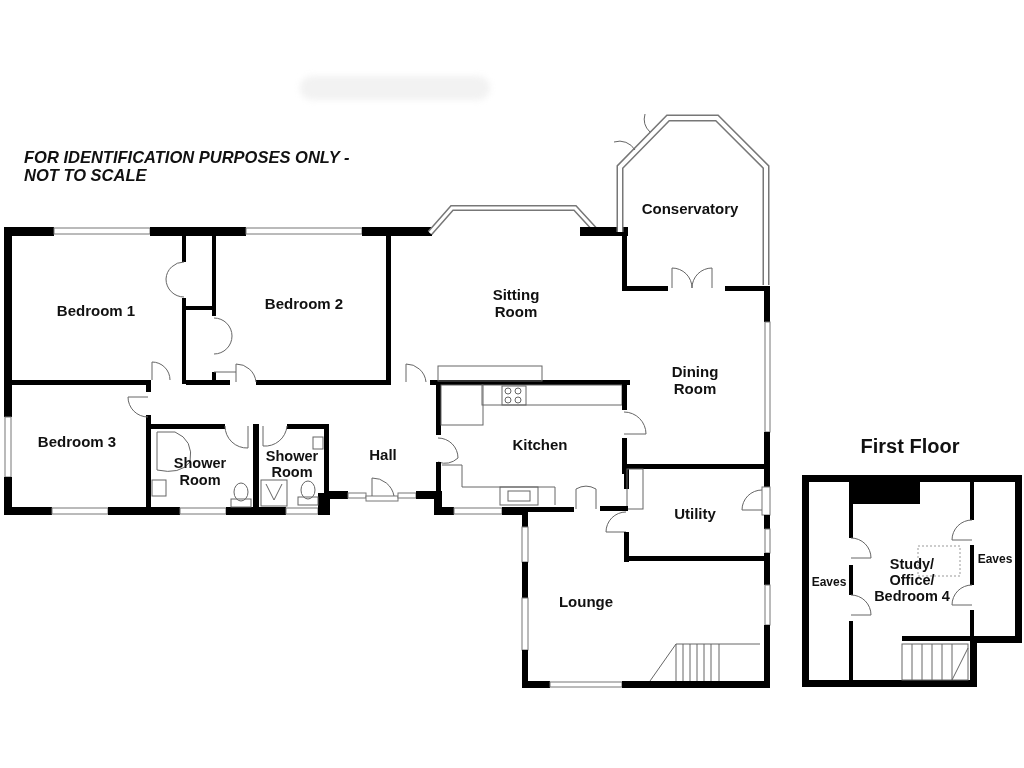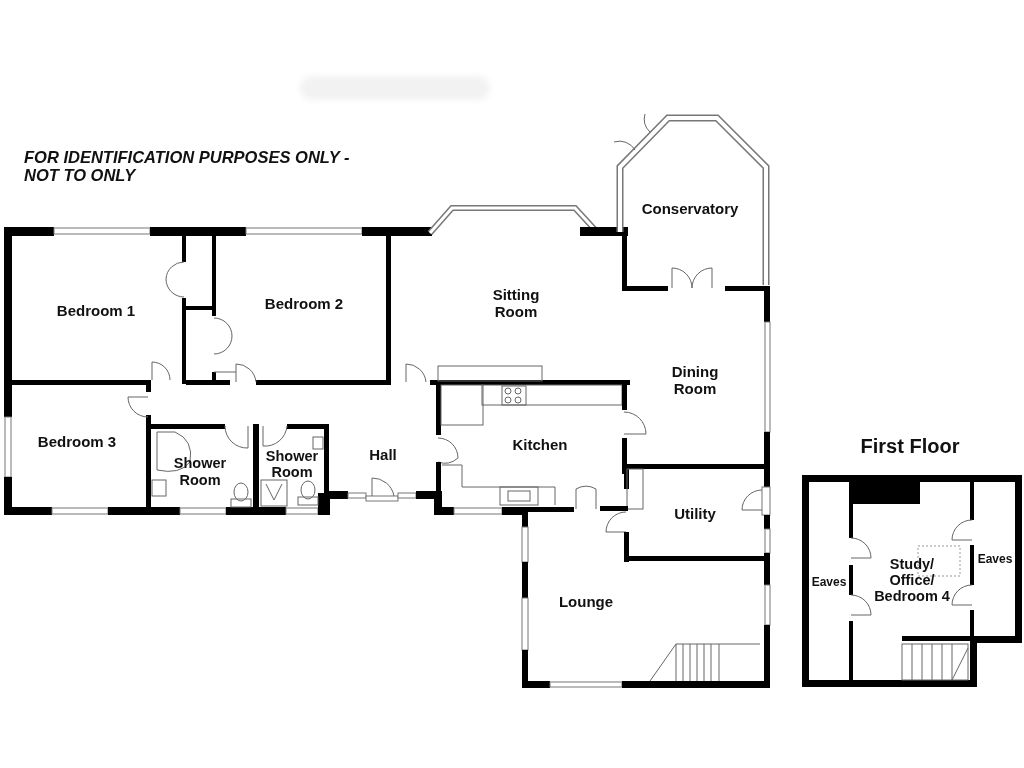--- a/index.html
+++ b/index.html
@@ -11,21 +11,21 @@
   .wall { fill:#000; }
   .thin { stroke:#666; stroke-width:1; fill:none; }
   .win { fill:#fff; stroke:#777; stroke-width:1; }
 </style>
 </head>
 <body>
 
 <div class="blur-bar"></div>
 <div class="disclaimer">
   <div>FOR IDENTIFICATION PURPOSES ONLY -</div>
-  <div>NOT TO ONLY</div>
+  <div>NOT TO SCALE</div>
 </div>
 
 <svg width="1024" height="768" viewBox="0 0 1024 768">
 
   <g>
 
     <rect class="wall" x="4" y="227" width="50" height="9"></rect>
     <rect class="win" x="54" y="228" width="96" height="6"></rect>
     <rect class="wall" x="150" y="227" width="96" height="9"></rect>
     <rect class="win" x="246" y="228" width="116" height="6"></rect>

